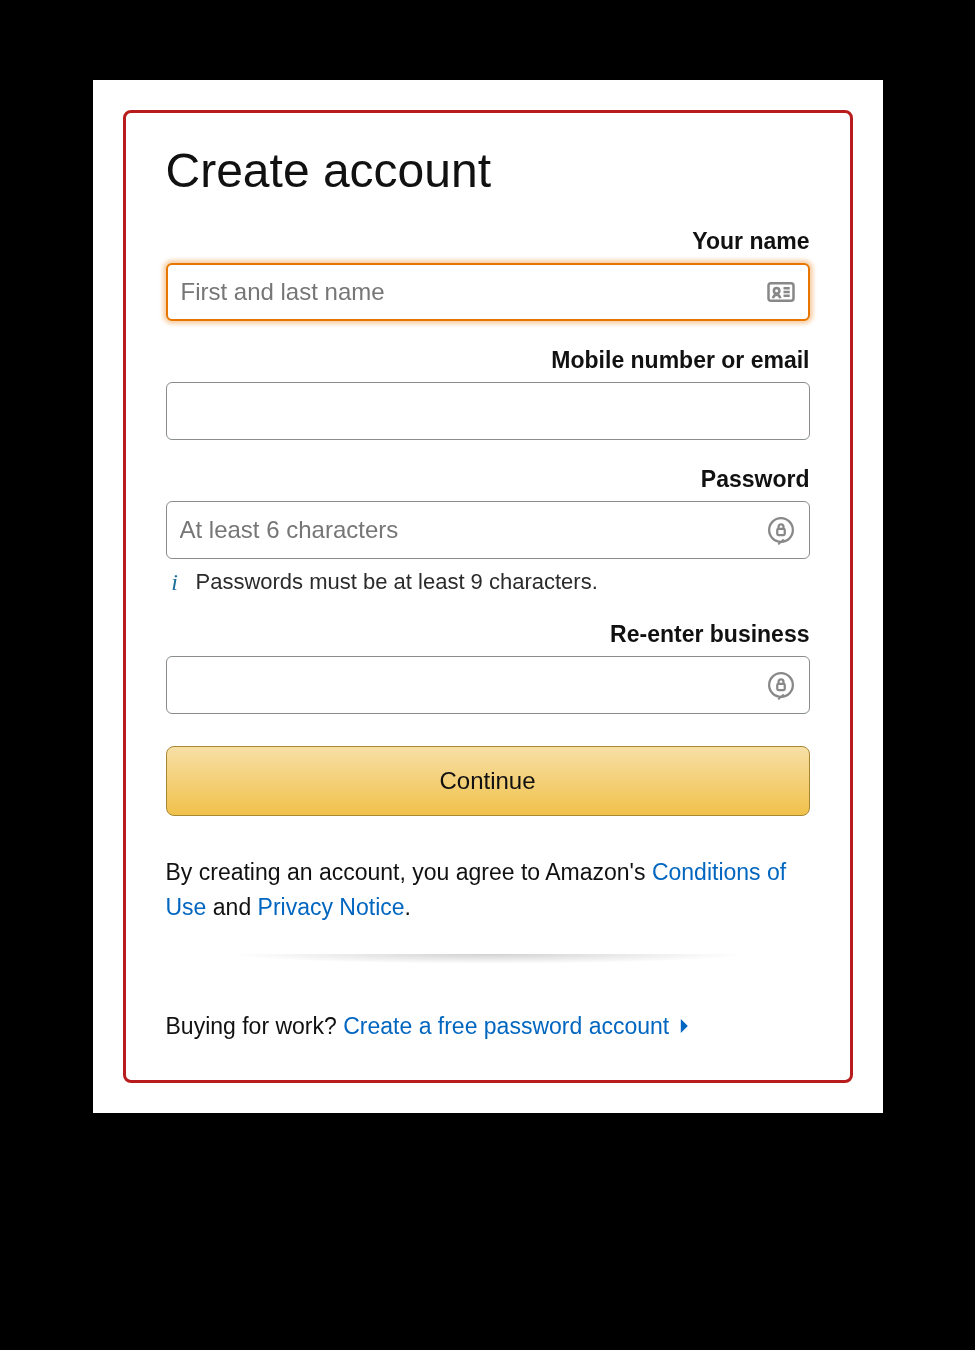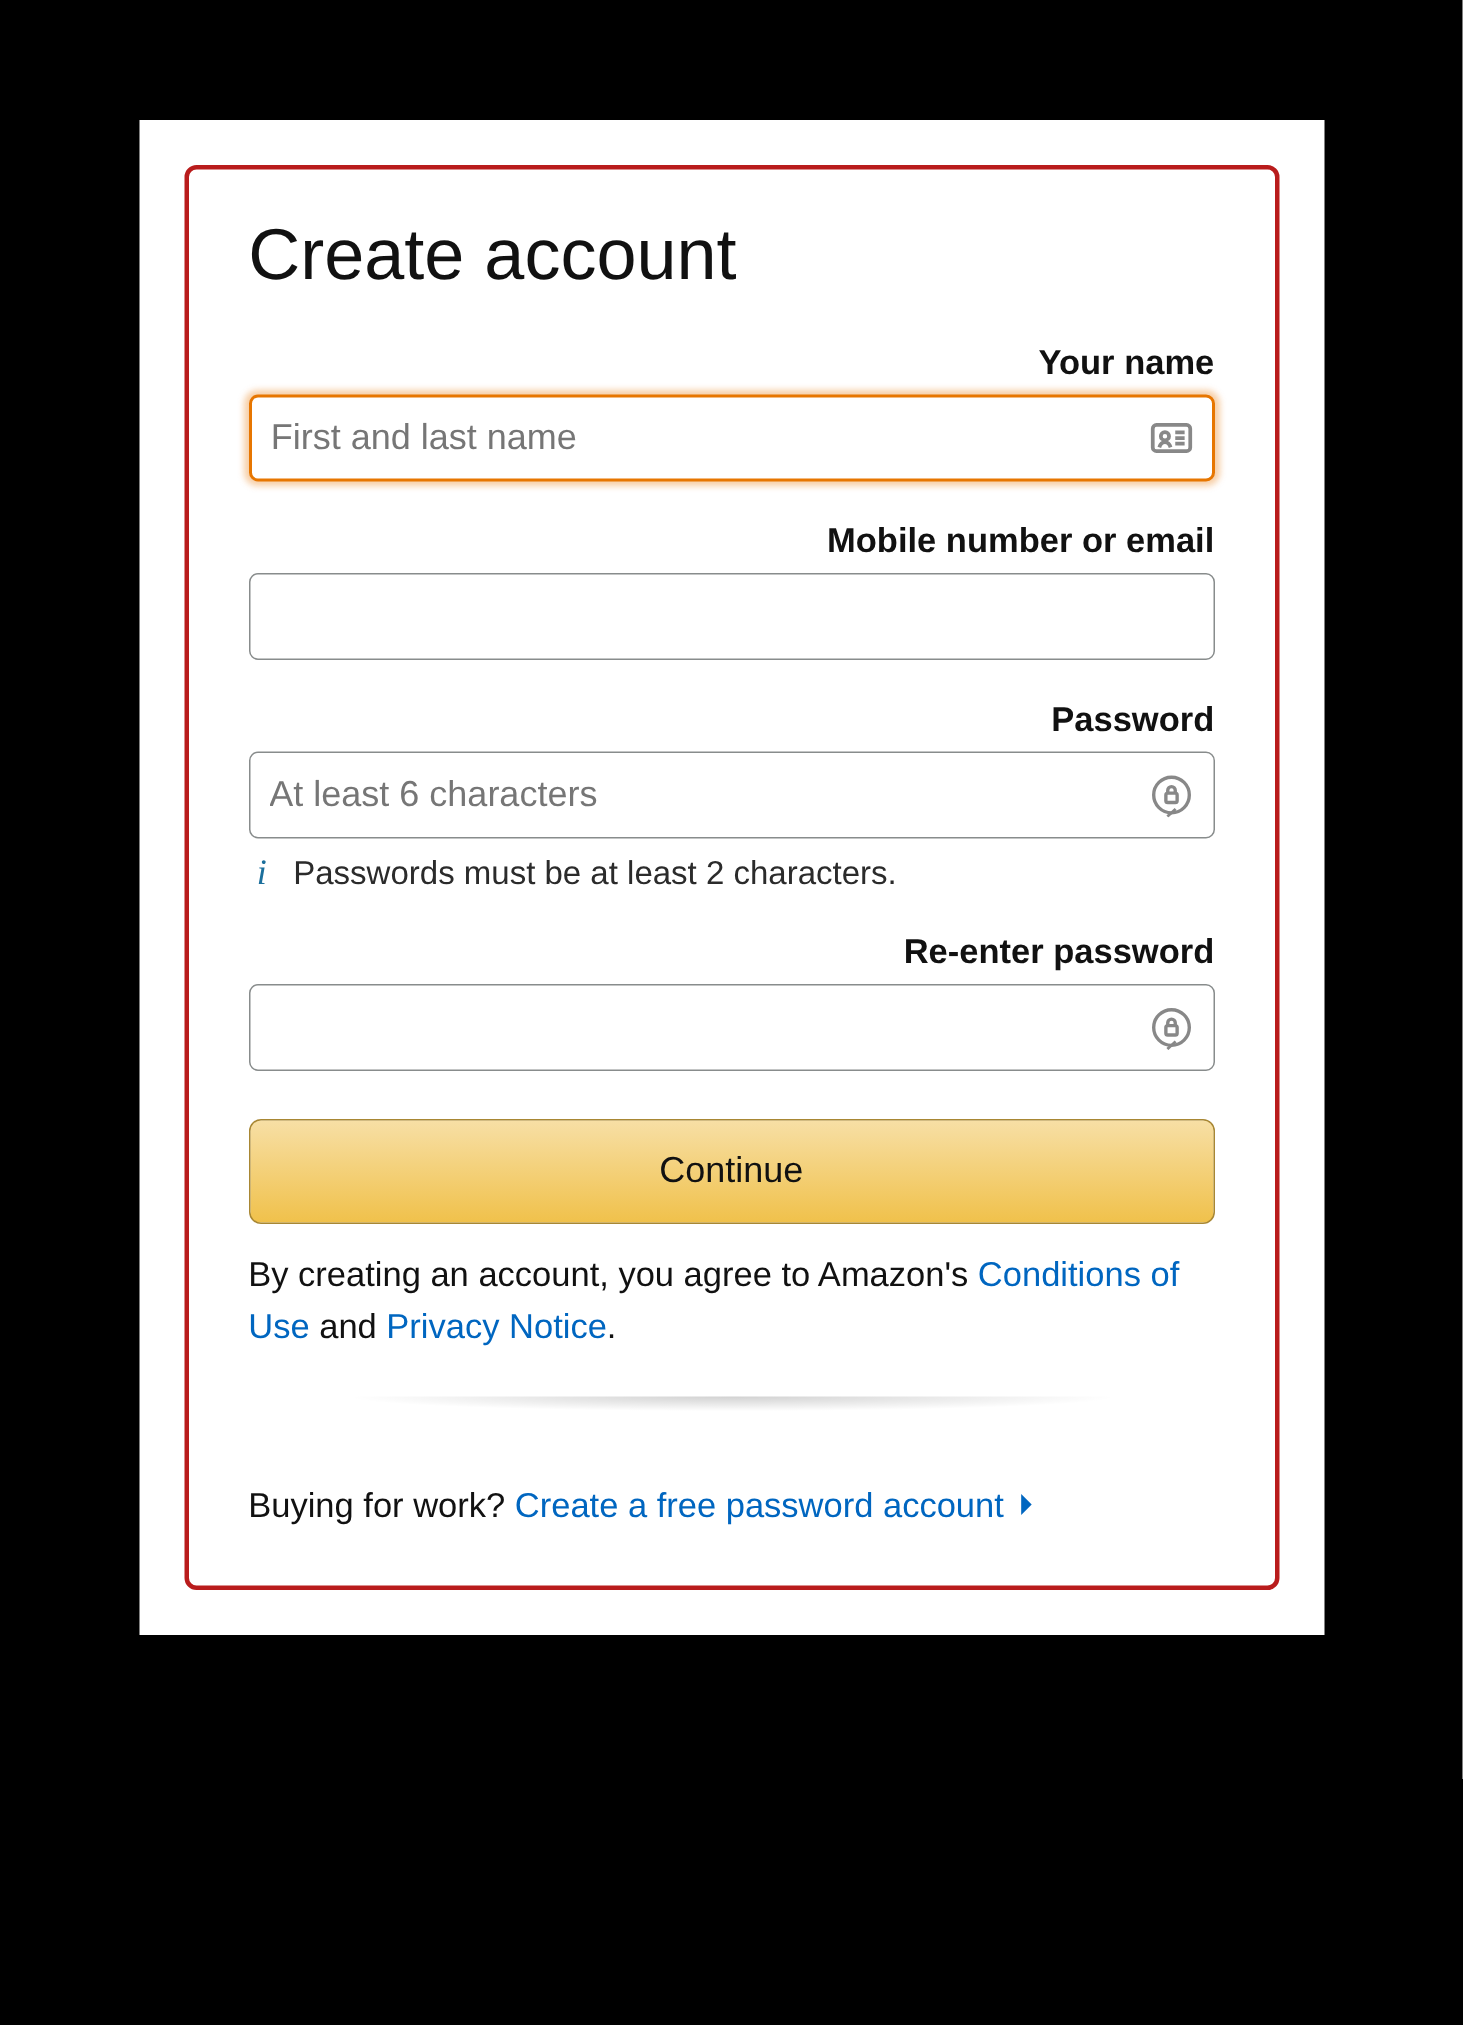--- a/index.html
+++ b/index.html
@@ -92,21 +92,21 @@
     height: 70px;
     border: 1px solid #a88734;
     border-radius: 8px;
     background: linear-gradient(to bottom, #f7dfa5, #f0c14b);
     font-size: 24px;
     color: #111;
     cursor: pointer;
     margin-top: 6px;
   }
   .legal {
-    margin-top: 16px;
+    margin-top: 39px;
     font-size: 23px;
     line-height: 1.5;
     color: #111;
   }
   a.link {
     color: #0066c0;
     text-decoration: none;
     cursor: pointer;
   }
   .divider-shadow {
@@ -169,27 +169,27 @@
           <svg viewBox="0 0 24 24" fill="none" stroke="currentColor" stroke-width="1.8">
             <circle cx="12" cy="12" r="9.5"></circle>
             <rect x="9" y="11" width="6" height="5" rx="1"></rect>
             <path d="M10 11V9.5a2 2 0 0 1 4 0V11"></path>
             <path d="M12 21.5l-2.2 2M12 21.5l2.2-2" stroke-width="1.5"></path>
           </svg>
         </span>
       </div>
       <div class="hint-row">
         <span class="info-i">i</span>
-        <span>Passwords must be at least 2 characters.</span>
-      </div>
-    </div>
-
-    
-    <div class="field-block">
-      <label class="field-label">Re-enter password</label>
+        <span>Passwords must be at least 9 characters.</span>
+      </div>
+    </div>
+
+    
+    <div class="field-block">
+      <label class="field-label">Re-enter business</label>
       <div class="input-wrap">
         <input type="password" class="text-input" placeholder="" style="">
         <span class="input-icon">
           <svg viewBox="0 0 24 24" fill="none" stroke="currentColor" stroke-width="1.8">
             <circle cx="12" cy="12" r="9.5"></circle>
             <rect x="9" y="11" width="6" height="5" rx="1"></rect>
             <path d="M10 11V9.5a2 2 0 0 1 4 0V11"></path>
             <path d="M12 21.5l-2.2 2M12 21.5l2.2-2" stroke-width="1.5"></path>
           </svg>
         </span>

